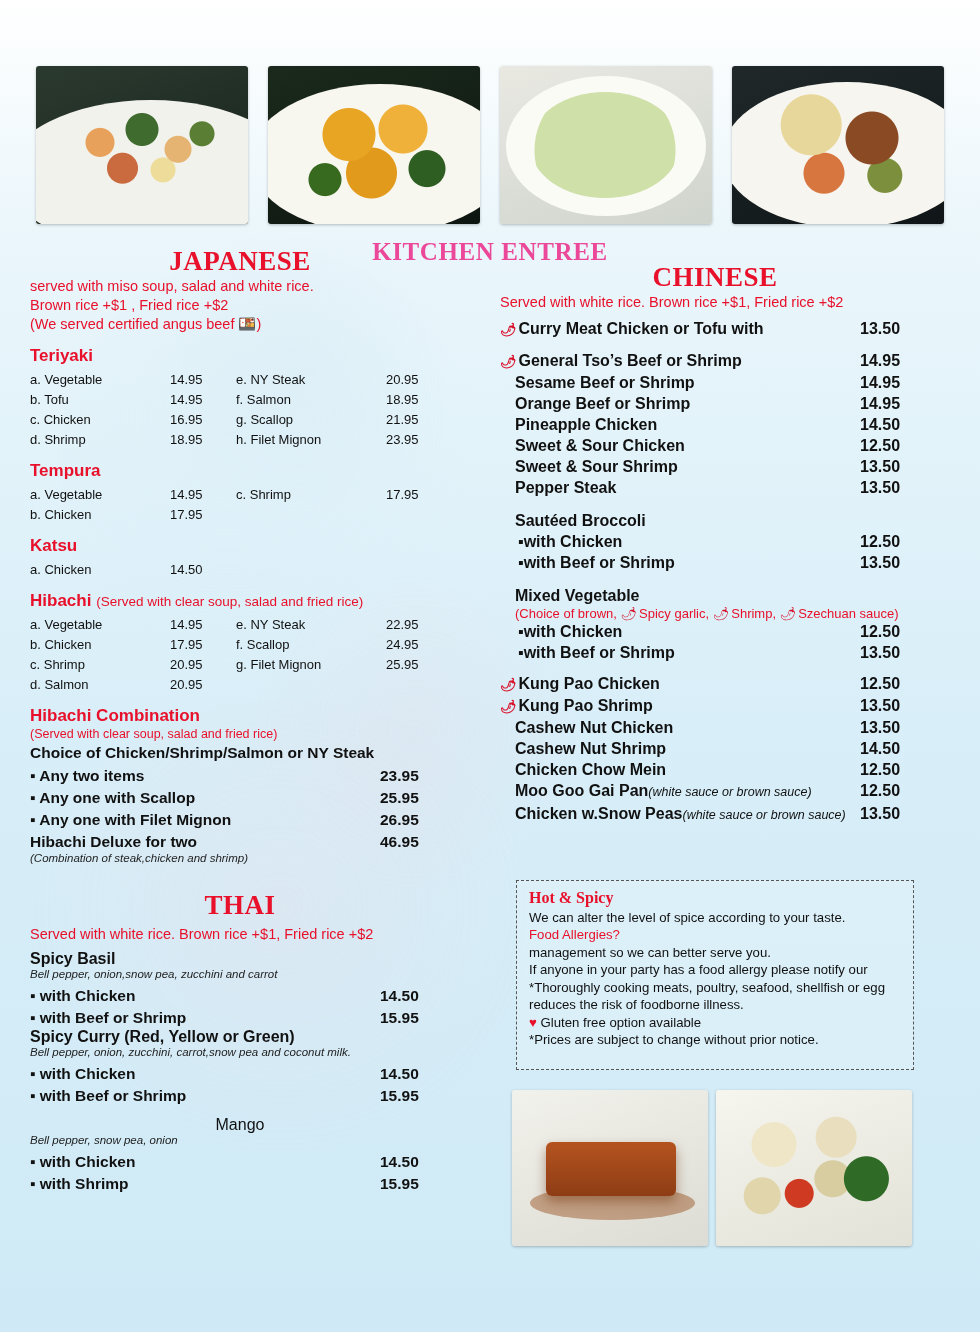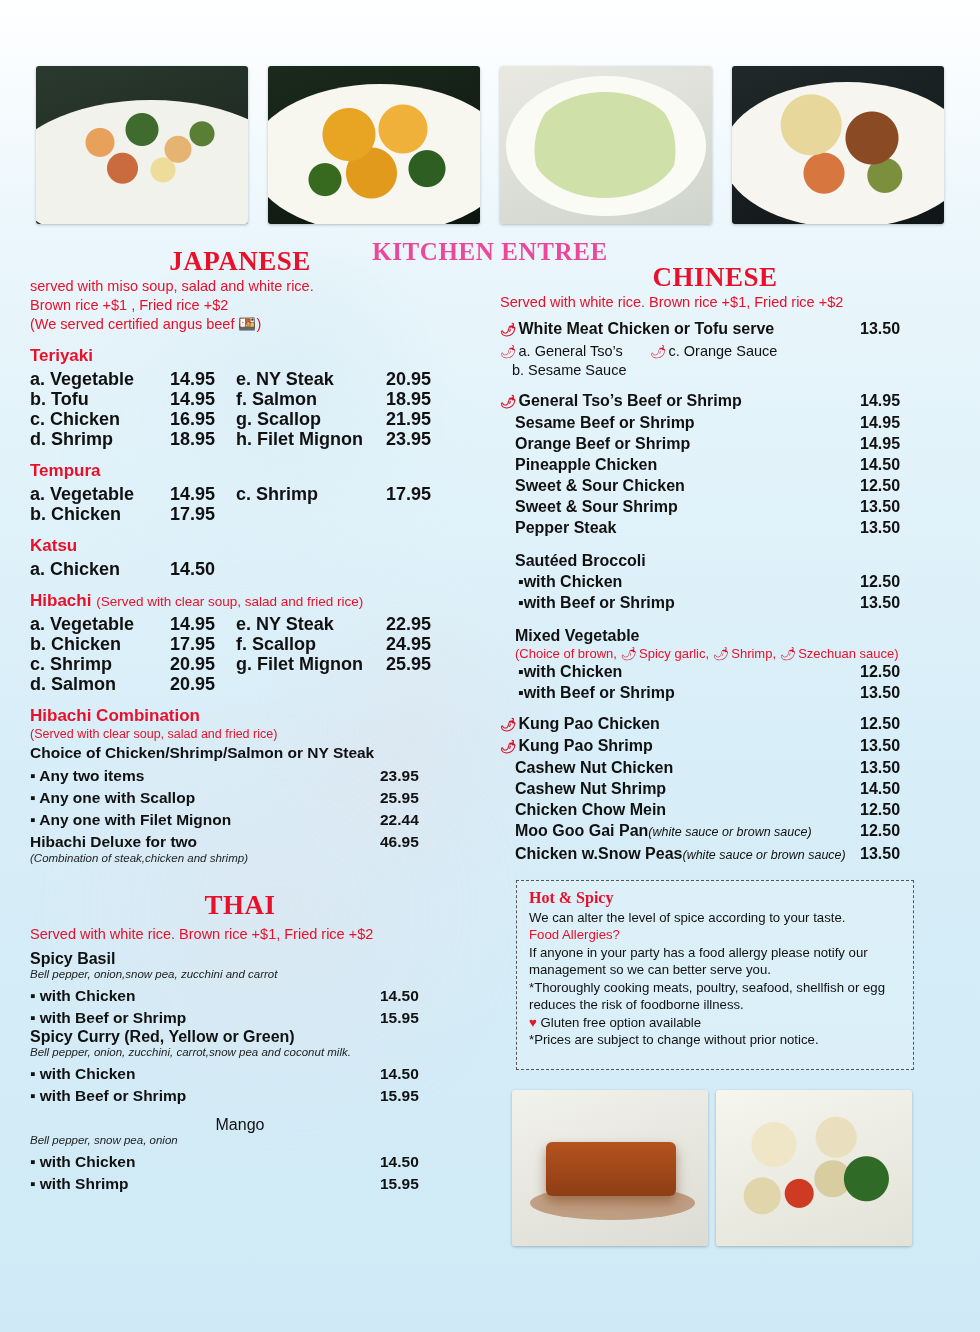--- a/index.html
+++ b/index.html
@@ -147,22 +147,21 @@
   .sec-note {
     color: #e8102a;
     font-size: 12.5px;
     margin-top: -2px;
     margin-bottom: 3px;
   }
 
   table.items {
     width: 100%;
     border-collapse: collapse;
-    font-size: 18px;
-    font-weight: bold;
+    font-size: 13px;
   }
   table.items td {
     padding: 1.5px 0;
     vertical-align: top;
     line-height: 17px;
   }
   td.name  { width: 140px; }
   td.price { width: 66px; text-align: left; }
   td.name2 { width: 150px; padding-left: 10px;}
   td.price2{ width: 64px; text-align: left; }
@@ -387,21 +386,21 @@
           <tr>
         <td>▪ Any two items</td>
         <td class="p">23.95</td>
       </tr>
       <tr>
         <td>▪ Any one with Scallop</td>
         <td class="p">25.95</td>
       </tr>
       <tr>
         <td>▪ Any one with Filet Mignon</td>
-        <td class="p">22.44</td>
+        <td class="p">26.95</td>
       </tr>
       <tr>
         <td>Hibachi Deluxe for two</td>
         <td class="p">46.95</td>
       </tr>
     </tbody>
       </table>
   </div>
   <div class="small-ital">(Combination of steak,chicken and shrimp)</div>
 
@@ -465,31 +464,22 @@
     </div>
   </div>
 
 </div>
 
 <div class="right-col">
   <div class="col-title">CHINESE</div>
   <div class="col-sub" style="margin-bottom:6px;">Served with white rice. Brown rice +$1,  Fried rice +$2</div>
 
   <div class="r-line">
-    <span class="lbl bold"><span class="chili">🌶</span><span>White Meat Chicken or Tofu serve</span></span>
-    <span class="pr">13.50</span>
-  </div>
-  <div style="display:flex; font-size:14.5px; line-height:19px; margin-top:2px;">
-    <div style="width:150px;">
-      <div><span class="chili">🌶</span><span>a. General Tso’s</span></div>
-      <div><span style="margin-left:12px;">b. Sesame Sauce</span></div>
-    </div>
-    <div>
-      <div><span class="chili">🌶</span><span>c. Orange Sauce</span></div>
-    </div>
+    <span class="lbl bold"><span class="chili">🌶</span><span>Curry Meat Chicken or Tofu with</span></span>
+    <span class="pr">13.50</span>
   </div>
 
   <div style="height:10px"></div>
 
   <div class="r-line">
     <span class="lbl bold"><span class="chili">🌶</span><span>General Tso’s Beef or Shrimp</span></span>
     <span class="pr">14.95</span>
   </div>
   <div class="r-line">
     <span class="lbl bold" style="padding-left:15px;">Sesame Beef or Shrimp</span>
@@ -579,22 +569,22 @@
   <div class="r-line">
     <span class="lbl" style="padding-left:15px;"><span class="bold">Chicken w.Snow Peas</span><span class="sub-ital">(white sauce or brown sauce)</span></span>
     <span class="pr">13.50</span>
   </div>
 </div>
 
 <div class="notice">
   <h4>Hot &amp; Spicy</h4>
   <div>We can alter the level of spice according to your taste.</div>
   <div class="allerg">Food Allergies?</div>
+  <div>management so we can better serve you.</div>
   <div>If anyone in your party has a food allergy please notify our</div>
-  <div>management so we can better serve you.</div>
   <div>*Thoroughly cooking meats, poultry, seafood, shellfish or egg</div>
   <div>reduces the risk of foodborne illness.</div>
   <div><span class="heart">♥</span> <span>Gluten free option available</span></div>
   <div>*Prices are subject to change without prior notice.</div>
 </div>
 
 <div class="bottom-photos">
   <div class="bphoto b1">
       <div class="sauce"></div>
       <div class="salmon"></div>

